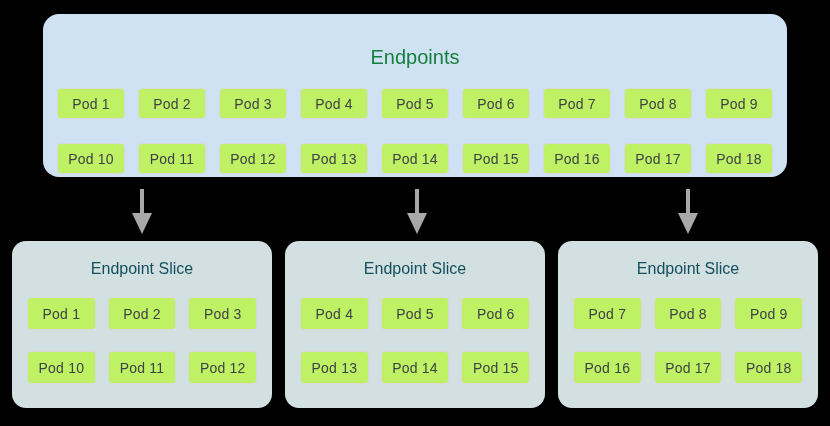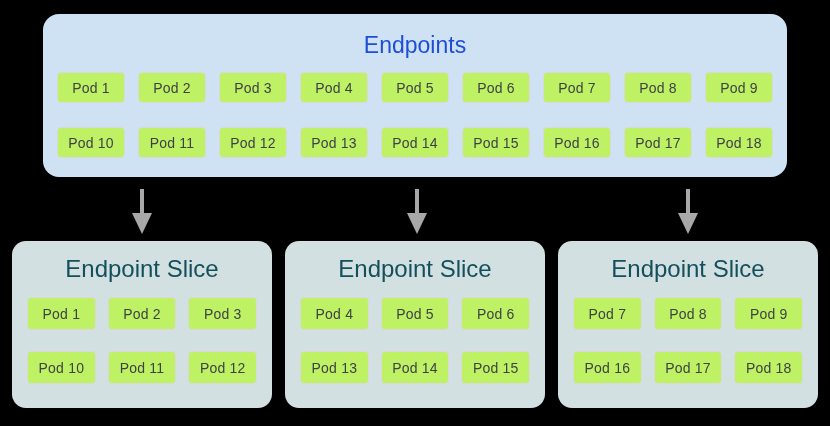--- a/index.html
+++ b/index.html
@@ -14,26 +14,26 @@
   .endpoints-box {
     position: absolute;
     left: 43px; top: 14px;
     width: 744px; height: 163px;
     background: #cfe2f4;
     border-radius: 16px;
     box-sizing: border-box;
     padding: 12px 14px 0 14px;
   }
   .endpoints-title {
-    margin: 4px;
+    margin: 16px;
     text-align: center;
-    font-size: 23px;
+    font-size: 20px;
     font-weight: 500;
     line-height: 30px;
-    color: #1d4ed8;
+    color: #15803d;
   }
   .pod-row { display: flex; gap: 13px; }
   .endpoints-box .row-1 { margin-top: 12px; }
   .endpoints-box .row-2 { margin-top: 24px; }
   .pod {
     flex: 1;
     height: 31px;
     box-sizing: border-box;
     background: #bef264;
     border: 1px solid #d9d9d9;
@@ -58,21 +58,21 @@
     border-radius: 14px;
     box-sizing: border-box;
     padding: 12px 15px 0 15px;
   }
   .slice-1 { left: 12px; }
   .slice-2 { left: 285px; }
   .slice-3 { left: 558px; }
   .slice-title {
     margin: 0;
     text-align: center;
-    font-size: 24px;
+    font-size: 16px;
     font-weight: 500;
     line-height: 32px;
     color: #134f5c;
   }
   .slice-box .pod-row { gap: 12px; }
   .slice-box .row-1 { margin-top: 12px; }
   .slice-box .row-2 { margin-top: 21px; }
   .slice-box .pod { height: 33px; }
 </style>
 </head>

